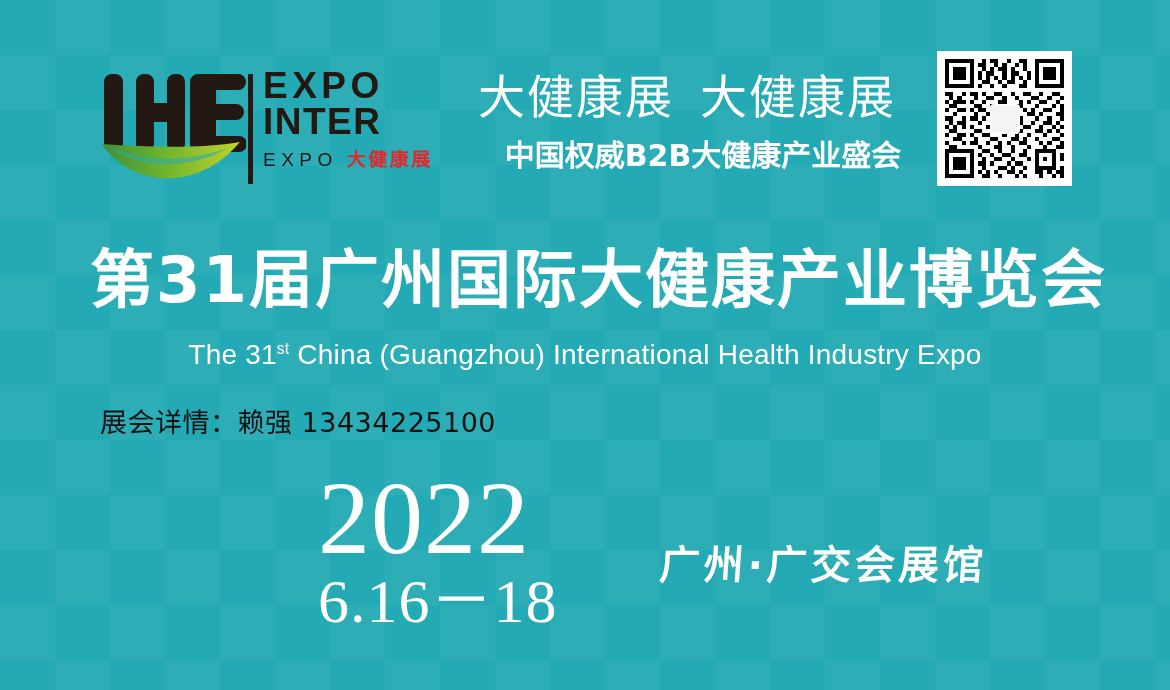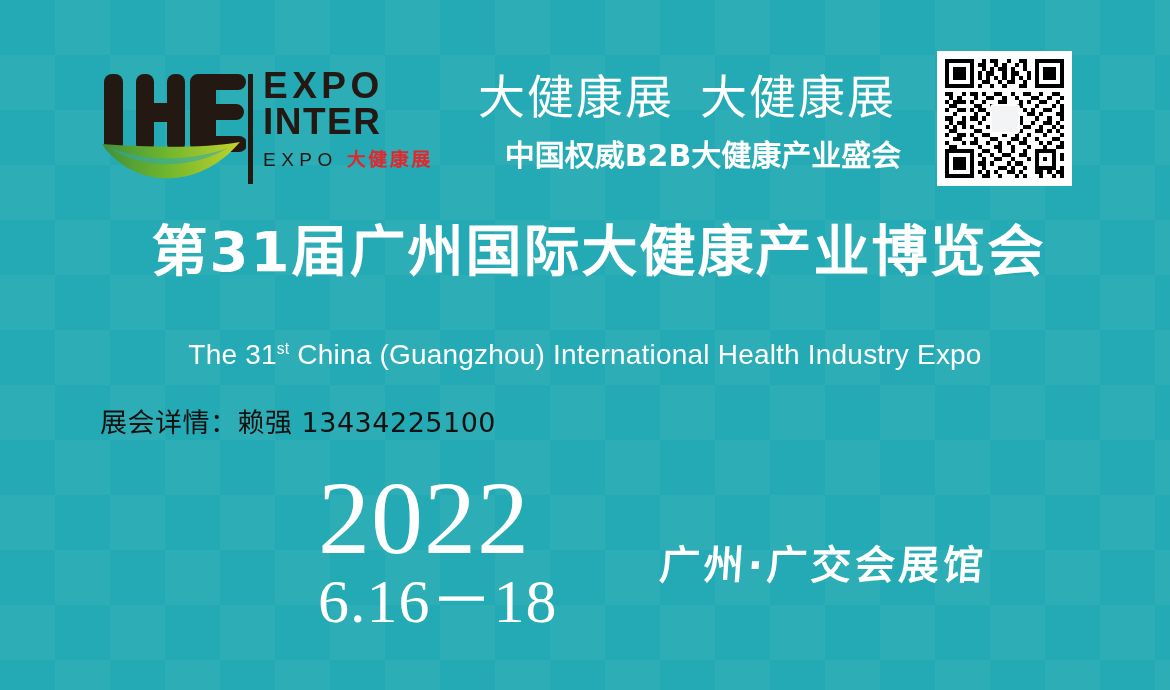--- a/index.html
+++ b/index.html
@@ -138,24 +138,24 @@
     border: 2px solid #ffffff;
     border-radius: 4px;
     box-sizing: border-box;
     overflow: hidden;
   }
 
   
   .headline {
     position: absolute;
     left: 0; right: 0;
-    top: 224px;
+    top: 248px;
     text-align: center;
     color: #ffffff;
-    font-size: 56px;
+    font-size: 64px;
     font-weight: 700;
     letter-spacing: 2px;
     line-height: 1;
     white-space: nowrap;
     font-family: "DejaVu Sans", "Liberation Sans", sans-serif;
     padding-left: 27px;
   }
   .subhead {
     position: absolute;
     left: 0; right: 0;

